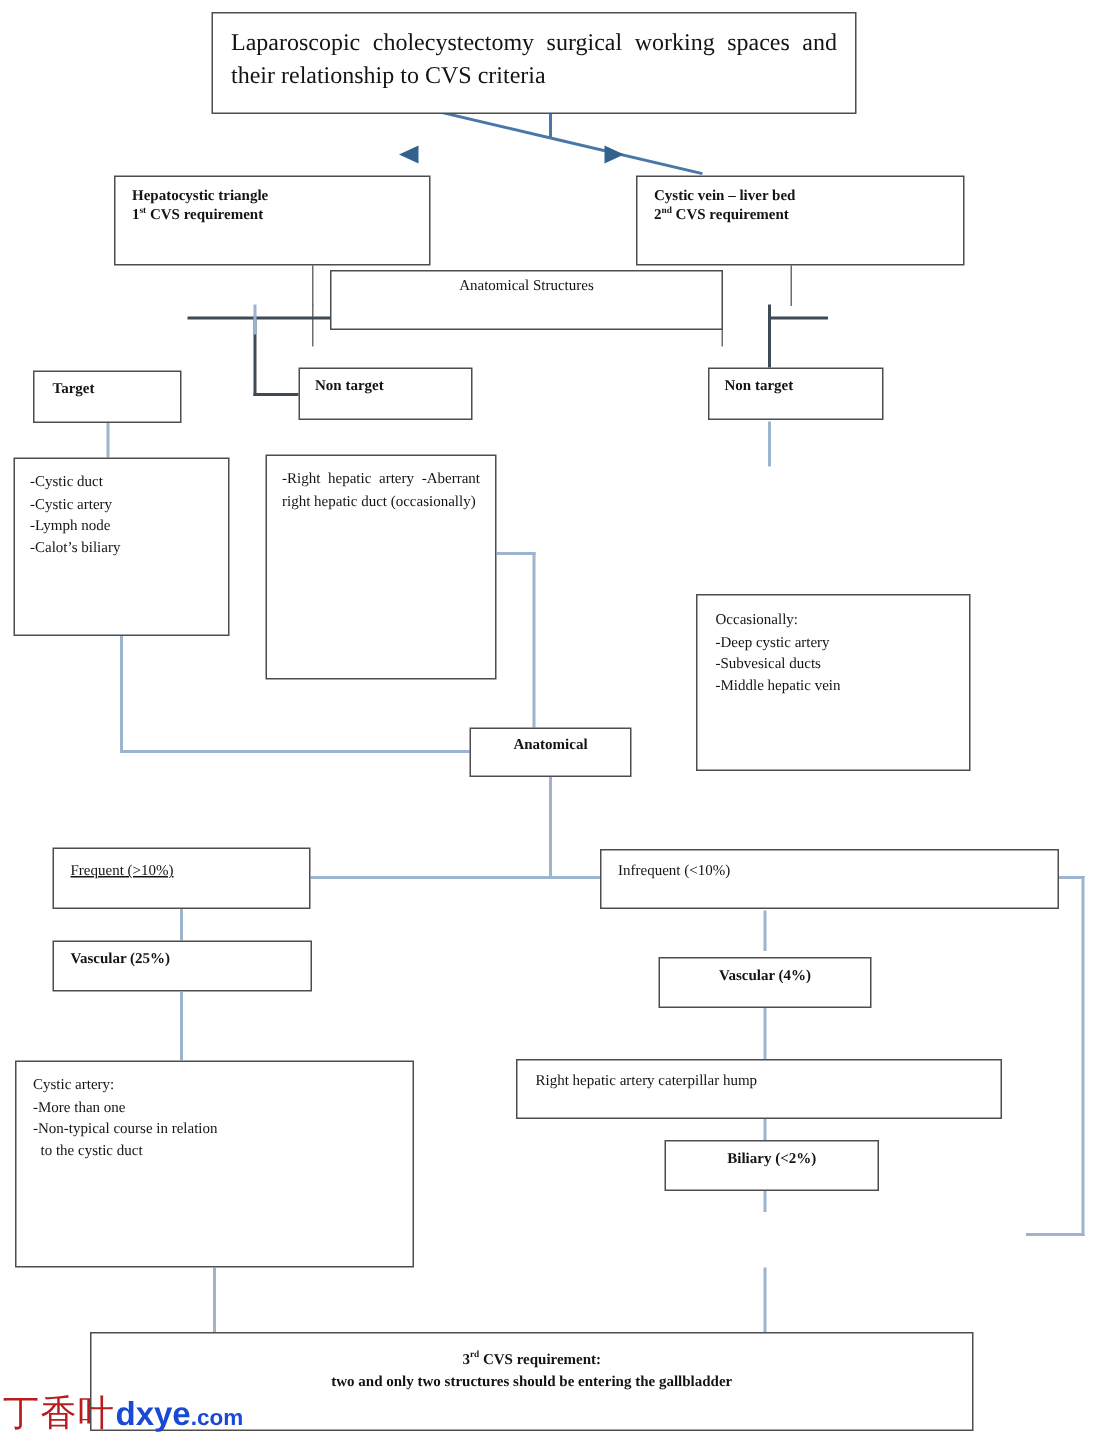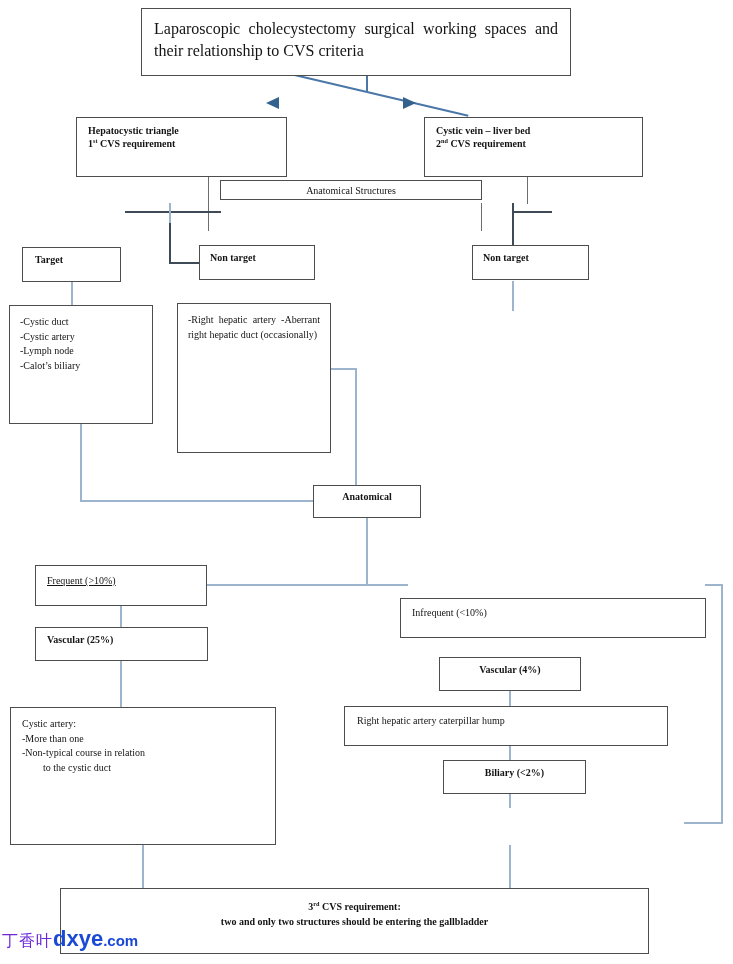--- a/index.html
+++ b/index.html
@@ -59,22 +59,22 @@
     z-index: 2;
   }
   .watermark {
     position: absolute;
     z-index: 6;
     font-family: "Liberation Sans", sans-serif;
     white-space: nowrap;
     user-select: none;
   }
   .wm-cjk {
-    font-size: 16px;
-    color: #6d28d9;
+    font-size: 24px;
+    color: #b91c1c;
     letter-spacing: 1px;
   }
   .wm-dxye {
     font-size: 22px;
     font-weight: bold;
     color: #1a49d6;
   }
   .wm-com {
     font-size: 15px;
     font-weight: bold;
@@ -152,21 +152,21 @@
     </div>
   </div>
 
   <div class="box bold" style="left:424px; top:117px; width:219px; height:60px;">
     <div class="inner" style="padding:7px 11px;">
       <div>Cystic vein – liver bed</div>
       <div><span>2</span><sup>nd</sup><span> CVS requirement</span></div>
     </div>
   </div>
 
-  <div class="box center" style="left:220px; top:180px; width:262px; height:20px;">
+  <div class="box center" style="left:220px; top:180px; width:262px; height:40px;">
     <div class="inner" style="padding:4px 8px;">Anatomical Structures</div>
   </div>
 
   <div class="box bold" style="left:22px; top:247px; width:99px; height:35px;">
     <div class="inner" style="padding:6px 12px;">Target</div>
   </div>
 
   <div class="box bold" style="left:199px; top:245px; width:116px; height:35px;">
     <div class="inner" style="padding:6px 10px;">Non   target</div>
   </div>
@@ -181,47 +181,55 @@
       <div>-Cystic artery</div>
       <div>-Lymph node</div>
       <div>-Calot’s biliary</div>
     </div>
   </div>
 
   <div class="box" style="left:177px; top:303px; width:154px; height:150px;">
     <div class="inner" style="padding:9px 10px; line-height:1.45; text-align:justify;">-Right hepatic artery -Aberrant right hepatic duct (occasionally)</div>
   </div>
 
+  <div class="box" style="left:464px; top:396px; width:183px; height:118px;">
+    <div class="inner" style="padding:10px 12px; line-height:1.45;">
+      <div>Occasionally:</div>
+      <div>-Deep cystic artery</div>
+      <div>-Subvesical ducts</div>
+      <div>-Middle hepatic vein</div>
+    </div>
+  </div>
 
   <div class="box bold center" style="left:313px; top:485px; width:108px; height:33px;">
     <div class="inner" style="padding:5px 8px;">Anatomical</div>
   </div>
 
   <div class="box" style="left:35px; top:565px; width:172px; height:41px;">
     <div class="inner" style="padding:9px 11px;text-decoration:underline;">Frequent (&gt;10%)</div>
   </div>
 
-  <div class="box" style="left:400px; top:566px; width:306px; height:40px;margin-top:32px;">
+  <div class="box" style="left:400px; top:566px; width:306px; height:40px;">
     <div class="inner" style="padding:8px 11px;">Infrequent (&lt;10%)</div>
   </div>
 
   <div class="box bold" style="left:35px; top:627px; width:173px; height:34px;">
     <div class="inner" style="padding:6px 11px;">Vascular        (25%)</div>
   </div>
 
-  <div class="box bold center" style="left:439px; top:657px; width:142px; height:34px;">
+  <div class="box bold center" style="left:439px; top:638px; width:142px; height:34px;">
     <div class="inner" style="padding:6px 8px;">Vascular (4%)</div>
   </div>
 
   <div class="box" style="left:10px; top:707px; width:266px; height:138px;">
     <div class="inner" style="padding:9px 11px; line-height:1.45;">
       <div>Cystic artery:</div>
       <div>-More than one</div>
       <div>-Non-typical course in relation</div>
-      <div style="white-space:pre;margin-left:16px;">  to the cystic duct</div>
+      <div style="white-space:pre;">  to the cystic duct</div>
     </div>
   </div>
 
   <div class="box" style="left:344px; top:706px; width:324px; height:40px;">
     <div class="inner" style="padding:8px 12px;">Right hepatic artery caterpillar hump</div>
   </div>
 
   <div class="box bold center" style="left:443px; top:760px; width:143px; height:34px;">
     <div class="inner" style="padding:6px 8px;">Biliary (&lt;2%)</div>
   </div>

